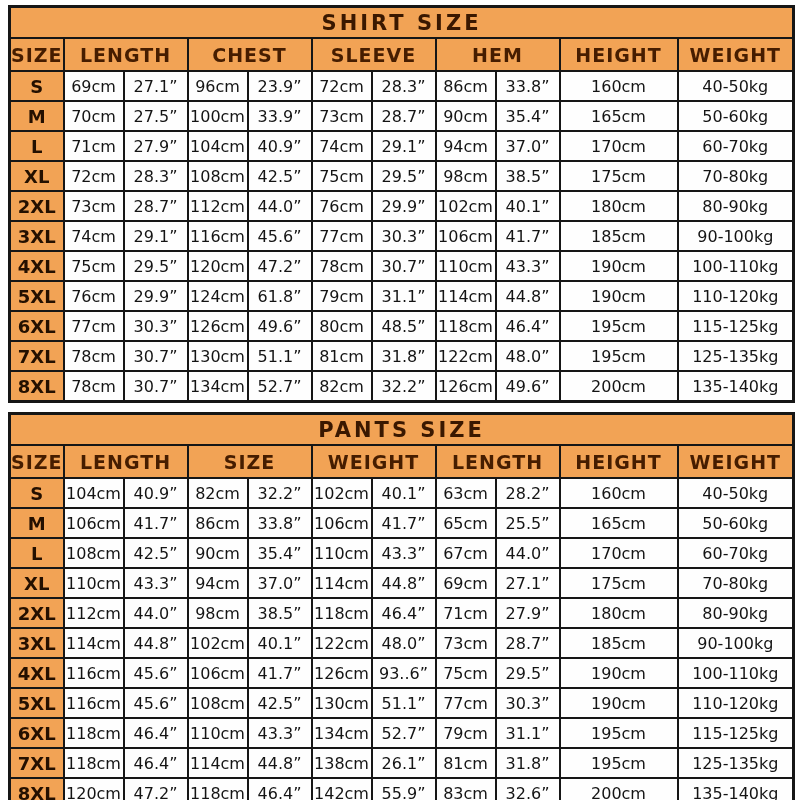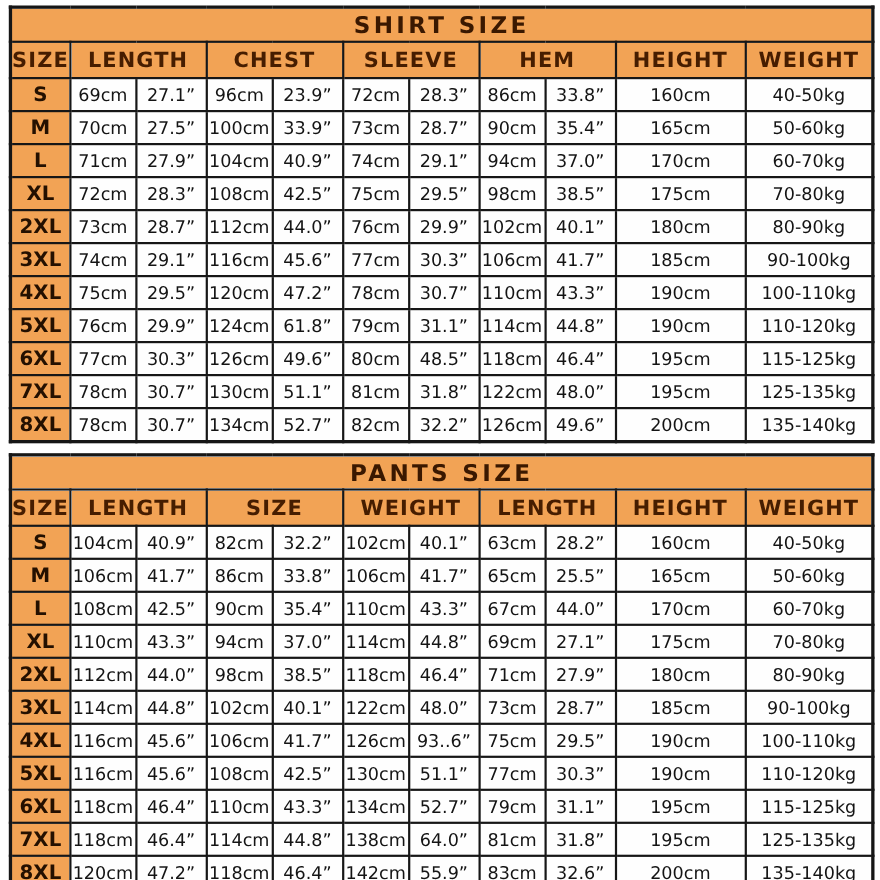--- a/index.html
+++ b/index.html
@@ -372,21 +372,21 @@
         <td class="data-cell">195cm</td>
         <td class="data-cell">115-125kg</td>
       </tr>
       <tr>
         <th class="size-cell">7XL</th>
         <td class="data-cell">118cm</td>
         <td class="data-cell">46.4”</td>
         <td class="data-cell">114cm</td>
         <td class="data-cell">44.8”</td>
         <td class="data-cell">138cm</td>
-        <td class="data-cell">64.0”</td>
+        <td class="data-cell">26.1”</td>
         <td class="data-cell">81cm</td>
         <td class="data-cell">31.8”</td>
         <td class="data-cell">195cm</td>
         <td class="data-cell">125-135kg</td>
       </tr>
       <tr>
         <th class="size-cell">8XL</th>
         <td class="data-cell">120cm</td>
         <td class="data-cell">47.2”</td>
         <td class="data-cell">118cm</td>

